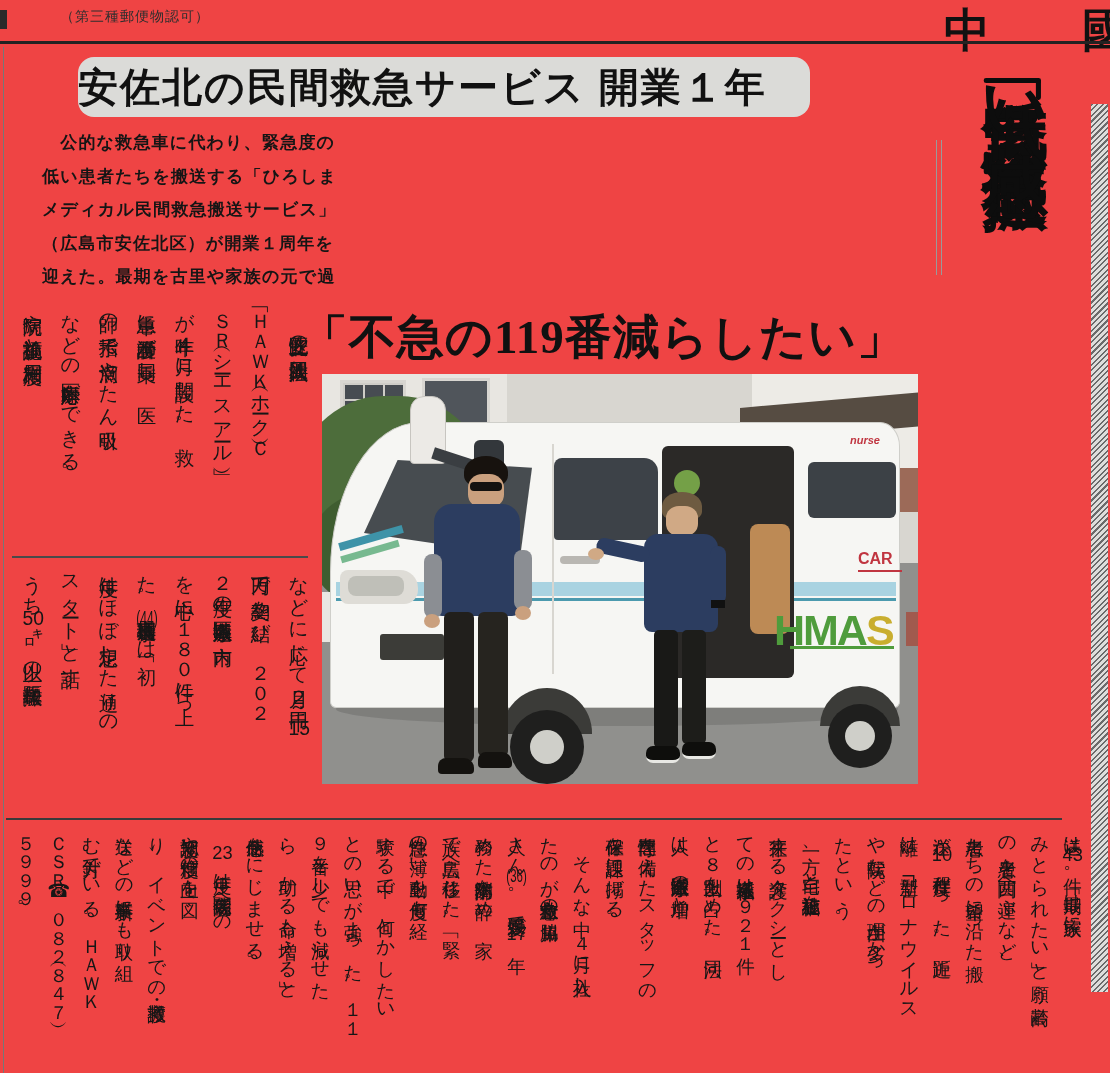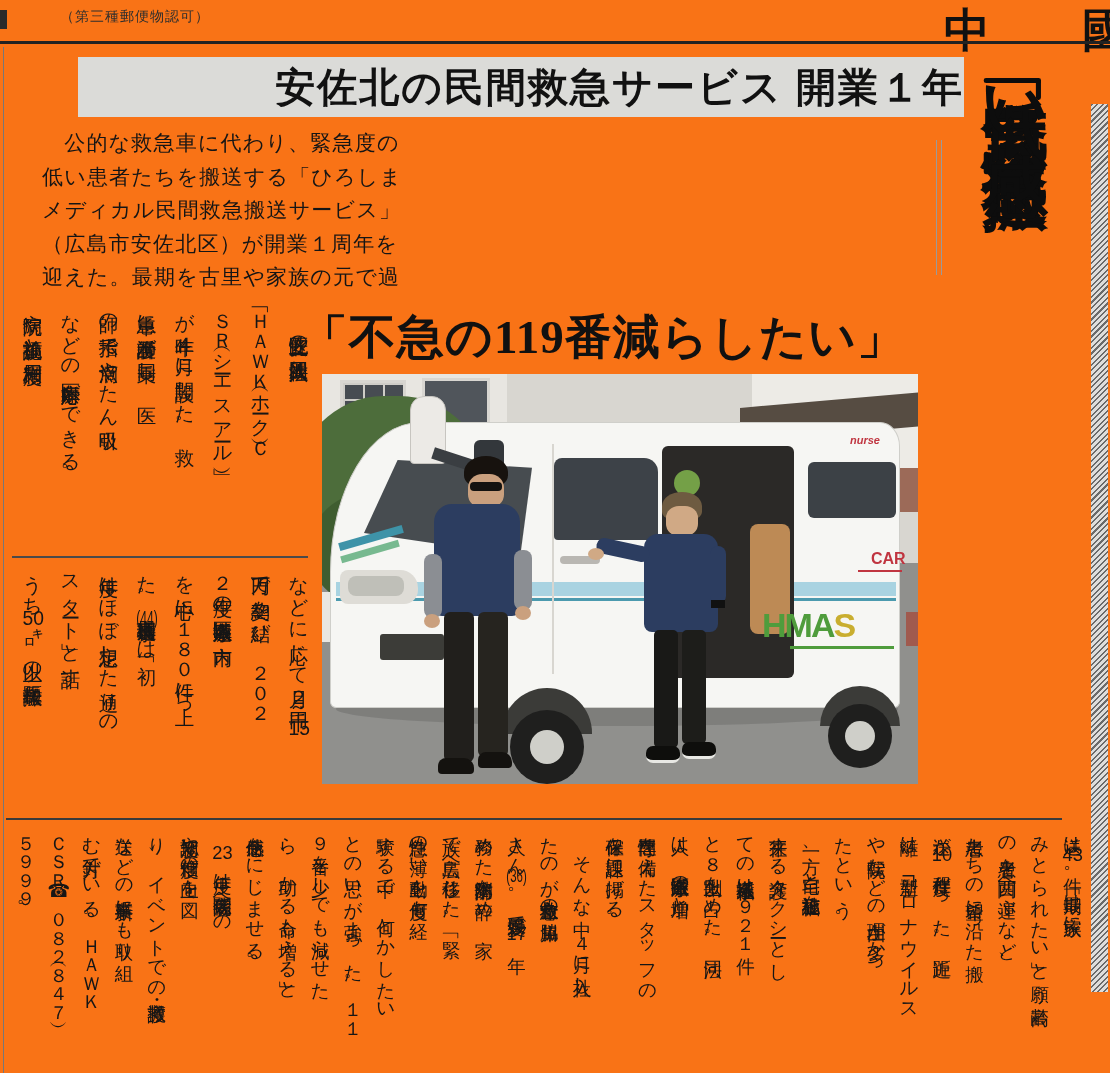--- a/index.html
+++ b/index.html
@@ -1,36 +1,36 @@
 <!DOCTYPE html>
 <html lang="ja"><head>
 <meta charset="utf-8">
 <style>
   html,body{margin:0;padding:0;background:#e9e9e7;}
   .page{
     position:relative;width:1110px;height:1073px;margin:0 auto;
-    background:#f97316;overflow:hidden;
+    background:#ef4444;overflow:hidden;
     font-family:"Liberation Sans","DejaVu Sans",sans-serif;color:#1b1b1b;
   }
   
   .reg-mark{position:absolute;left:0;top:10px;width:7px;height:19px;background:#2a2a2a;}
   .mail-notice{position:absolute;left:60px;top:8px;font-size:14px;color:#2e2e2e;letter-spacing:1px;}
   .masthead-ch{position:absolute;top:0px;font-size:46px;font-weight:700;
     font-family:"Liberation Serif","DejaVu Serif",serif;color:#111;}
   .masthead-1{left:944px;}
   .masthead-2{left:1082px;}
   .top-rule{position:absolute;left:0;top:41px;width:1110px;height:3px;background:#222;}
   .left-rule{position:absolute;left:3px;top:47px;width:1px;height:1026px;background:#777;}
   
-  .headline-box{position:absolute;left:78px;top:57px;width:886px;height:60px;
-    background:#dbdbd8;display:flex;align-items:center;justify-content:flex-end;}
+  .headline-box{position:absolute;left:78px;top:57px;width:732px;height:60px;
+    background:#dbdbd8;display:flex;align-items:center;justify-content:flex-start;border-radius:16px;}
   .headline-box h1{margin:0;font-size:40px;font-weight:900;letter-spacing:2px;color:#111;}
   
   .lede{position:absolute;left:42px;top:126px;width:896px;height:168px;display:flex;gap:10px;}
-  .lede-col{width:438px;font-size:21px;line-height:33.5px;font-weight:400;
+  .lede-col{width:438px;font-size:17px;line-height:33.5px;font-weight:700;
     letter-spacing:1.2px;white-space:pre-line;color:#151515;}
   .lede-divider{position:absolute;left:936px;top:140px;height:135px;width:4px;
     border-left:1px solid #9a9a9a;border-right:1px solid #9a9a9a;}
   
   .vtext{writing-mode:vertical-rl;text-orientation:mixed;}
   .side-headline{position:absolute;left:942px;top:58px;width:148px;height:748px;
     font-size:66px;font-weight:900;letter-spacing:-3px;line-height:148px;color:#0d0d0d;
     text-align:start;}
   .hatch-strip{position:absolute;left:1091px;top:104px;width:17px;height:888px;
     background:repeating-linear-gradient(135deg,#6b6b6b 0 1.5px,#dedddb 1.5px 4px);}
@@ -90,21 +90,21 @@
   .door-seam{left:230px;top:70px;width:2px;height:230px;background:#d8d6d0;}
   .front-door-window{left:232px;top:84px;width:104px;height:82px;background:#3d4248;border-radius:8px 14px 4px 4px;}
   .door-handle{left:238px;top:182px;width:40px;height:8px;background:#b9b7b2;border-radius:4px;}
   .doorway{left:340px;top:72px;width:132px;height:232px;background:#2b2927;border-radius:6px;}
   .seat{left:428px;top:150px;width:40px;height:110px;background:#bd8a55;border-radius:8px;}
   .equip-green{left:352px;top:96px;width:26px;height:26px;background:#74a047;border-radius:50%;}
   .rear-window{left:486px;top:88px;width:88px;height:56px;background:#3c4146;border-radius:6px;}
   .nurse-label{left:528px;top:60px;font-size:11px;font-weight:700;font-style:italic;}
   .car-label{left:536px;top:176px;font-size:16px;font-weight:800;letter-spacing:0;}
   .car-sub{left:536px;top:196px;width:44px;height:2px;}
-  .hmas-logo{left:440px;top:232px;font-size:34px;font-weight:800;letter-spacing:-2px;
+  .hmas-logo{left:452px;top:232px;font-size:43px;font-weight:800;letter-spacing:-2px;
     font-family:"Liberation Sans",sans-serif;}
   .hmas-sub{left:468px;top:272px;width:104px;height:3px;}
   .arch-front{left:180px;top:314px;width:90px;height:46px;background:#3b3b38;border-radius:45px 45px 0 0;}
   .arch-rear{left:498px;top:312px;width:80px;height:40px;background:#3b3b38;border-radius:40px 40px 0 0;}
   .wheel{background:#1f1f1e;border-radius:50%;}
   .wheel.front{left:188px;top:336px;width:74px;height:74px;}
   .wheel.rear{left:506px;top:330px;width:64px;height:64px;}
   .hub{background:#cfcfc9;border-radius:50%;}
   .hub.front{left:208px;top:356px;width:34px;height:34px;}
   .hub.rear{left:523px;top:347px;width:30px;height:30px;}
@@ -211,21 +211,21 @@
     <div class="front-stripe2"></div>
     <div class="license"></div>
     <div class="door-seam"></div>
     <div class="front-door-window"></div>
     <div class="door-handle"></div>
     <div class="doorway"></div>
     <div class="seat"></div>
     <div class="equip-green"></div>
     <div class="rear-window"></div>
     <div class="nurse-label" style="color: rgb(192, 53, 64);">nurse</div>
-    <div class="car-label" style="color: rgb(192, 53, 64); margin-left: 13px;">CAR</div>
+    <div class="car-label" style="color: rgb(192, 53, 64);">CAR</div>
     <div class="car-sub" style="background: rgb(192, 53, 64);"></div>
     <div class="hmas-logo"><span style="color: rgb(79, 156, 60);">HMA</span><span style="color: rgb(201, 174, 47);">S</span></div>
     <div class="hmas-sub" style="background: rgb(79, 156, 60);"></div>
     <div class="arch-front"></div>
     <div class="arch-rear"></div>
     <div class="wheel front"></div>
     <div class="hub front"></div>
     <div class="wheel rear"></div>
     <div class="hub rear"></div>
     <div class="p1-hair"></div>

